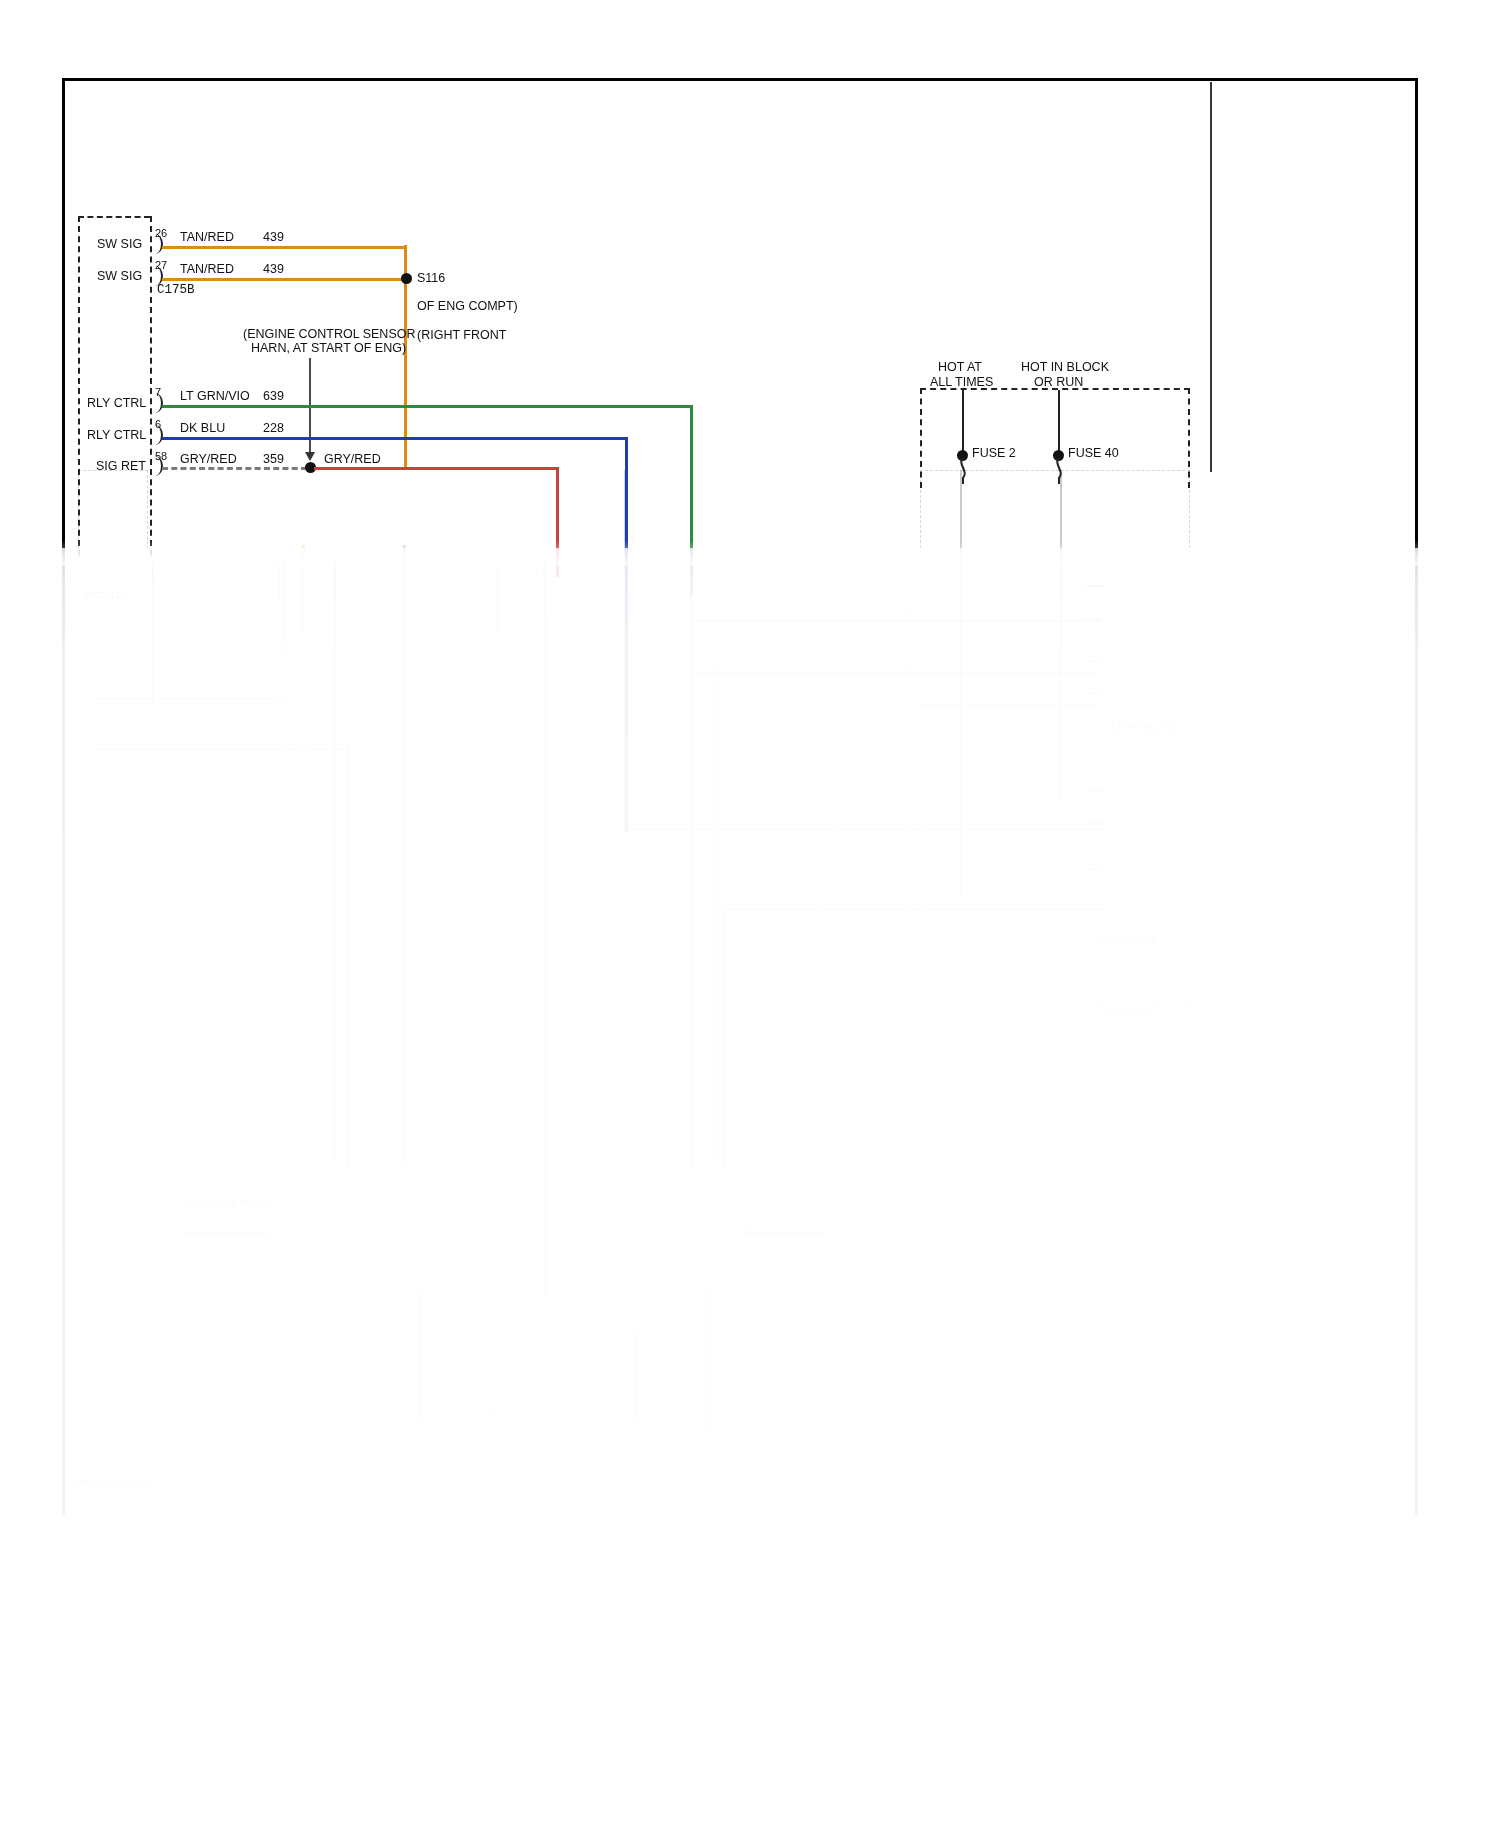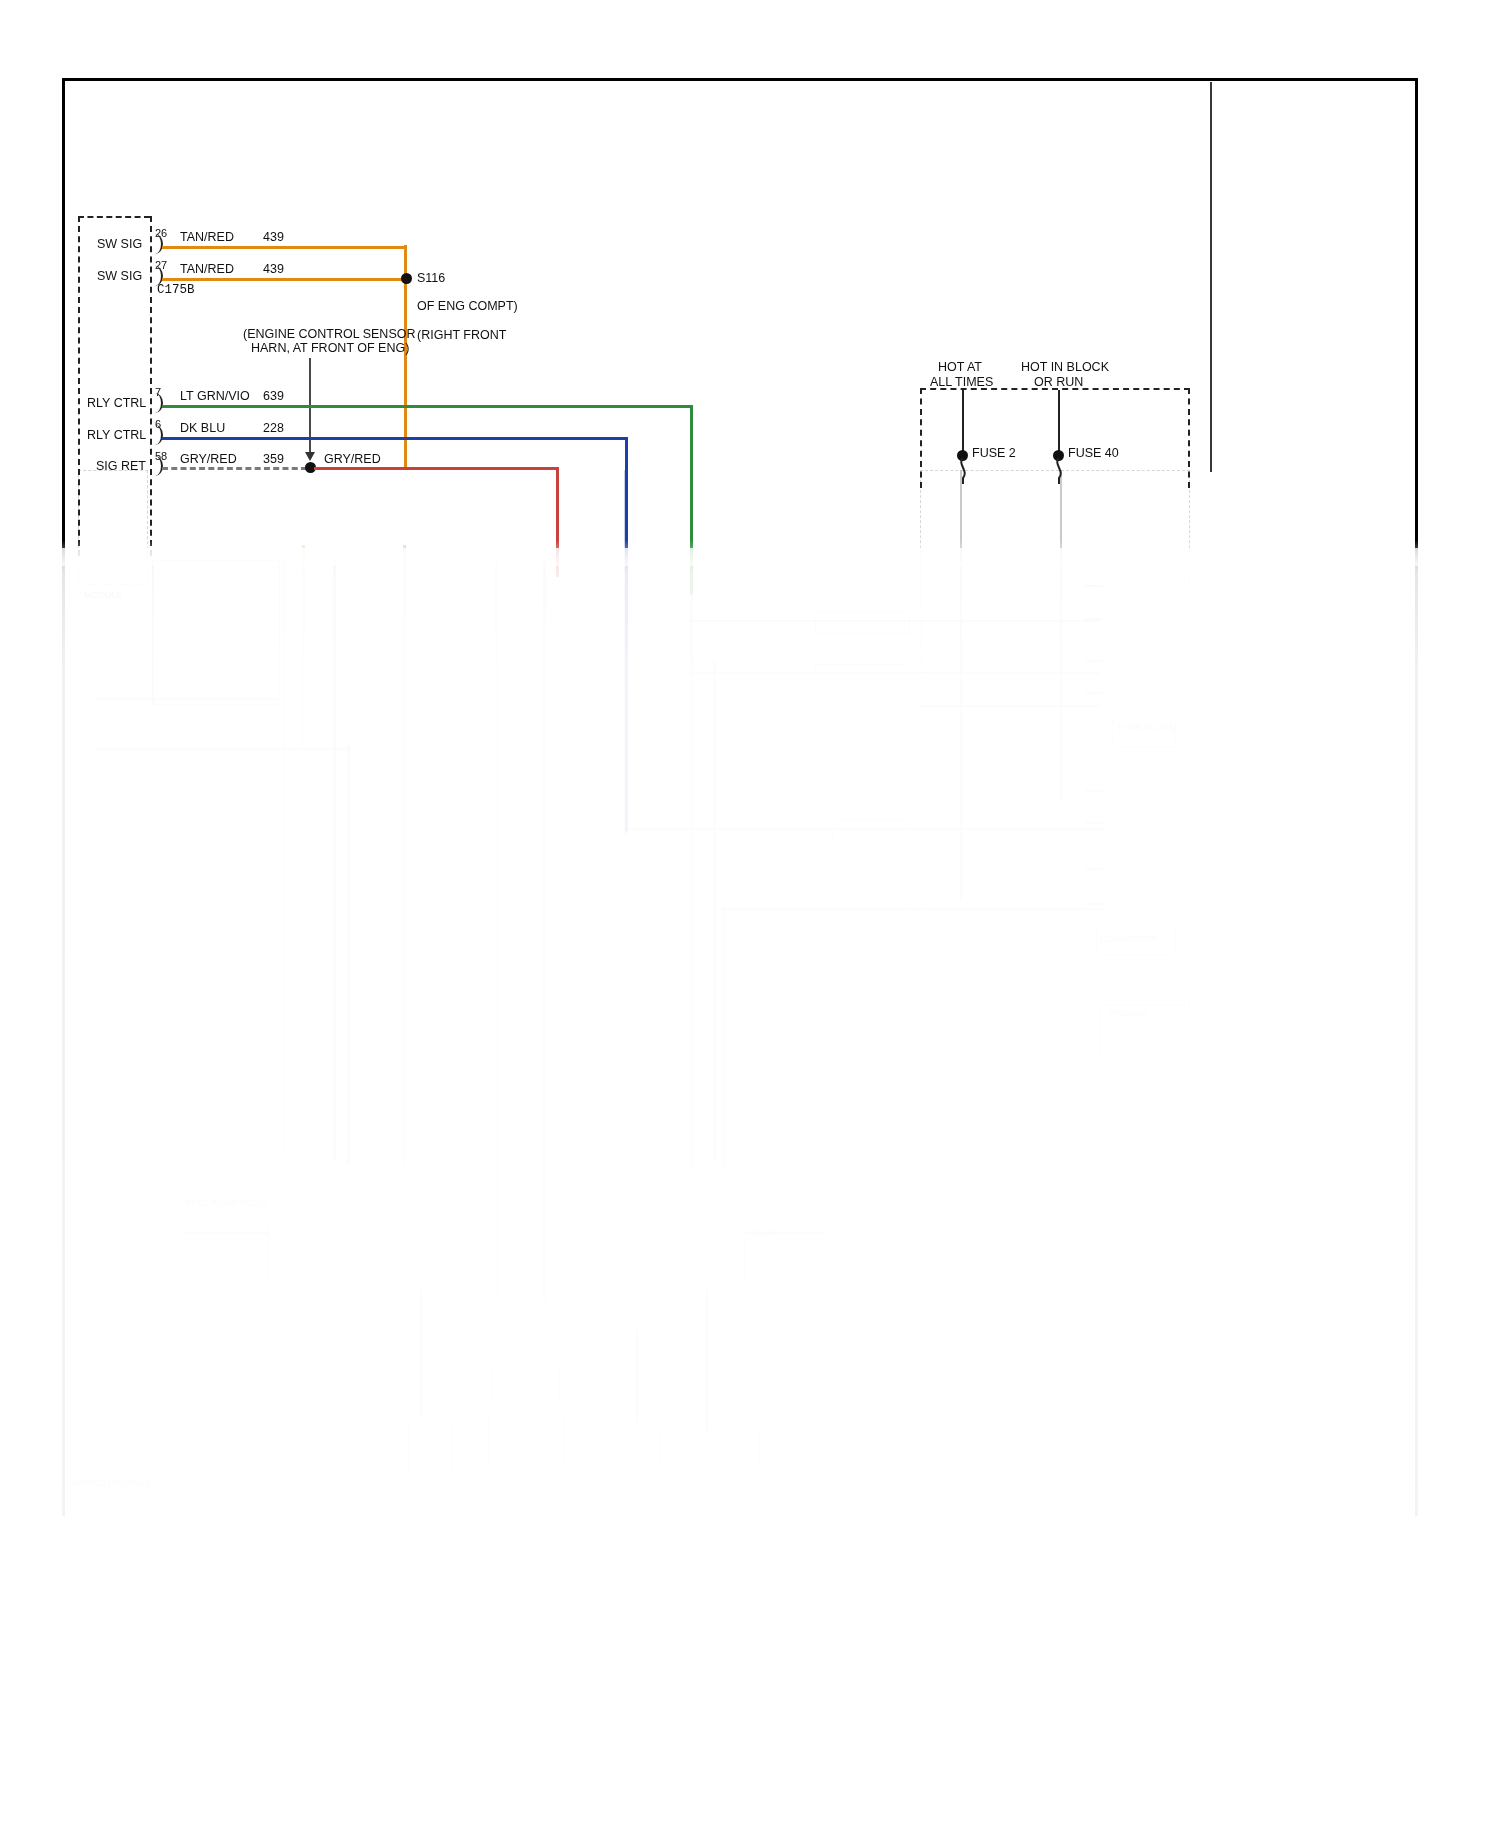--- a/index.html
+++ b/index.html
@@ -176,21 +176,21 @@
   <div class="wire v" style="left:404px;top:278px;height:192px;border-left-color:#E08A14;"></div>
 
   <div class="wire h" style="left:404px;top:278px;width:4px;border-top-color:#E08A14;"></div>
 
   <div class="dot" style="left:401px;top:273px;"></div>
   <span class="lbl" style="left:417px;top:271px;">S116</span>
   <span class="lbl" style="left:417px;top:285px;margin-top:43px;">(RIGHT FRONT</span>
   <span class="lbl" style="left:417px;top:299px;">OF ENG COMPT)</span>
 
   <span class="lbl c" style="left:243px;top:327px;">(ENGINE CONTROL SENSOR</span>
-  <span class="lbl c" style="left:251px;top:341px;">HARN, AT FRONT OF ENG)</span>
+  <span class="lbl c" style="left:251px;top:341px;">HARN, AT START OF ENG)</span>
   <div class="wire v thin" style="left:309px;top:358px;height:96px;border-left-color:#4a4a4a;"></div>
   <div class="arrowdn" style="left:305px;top:452px;"></div>
 
   <div>
     <span class="lbl" style="left:87px;top:396px;">RLY CTRL</span>
     <div class="pin" style="left:150px;top:393px;"></div>
     <span class="lbl sm" style="left:155px;top:386px;">7</span>
     <span class="lbl" style="left:180px;top:389px;">LT GRN/VIO</span>
     <span class="lbl" style="left:263px;top:389px;">639</span>
     <div class="wire h" style="left:162px;top:405px;width:529px;border-top-color:#2E8B3D;"></div>

